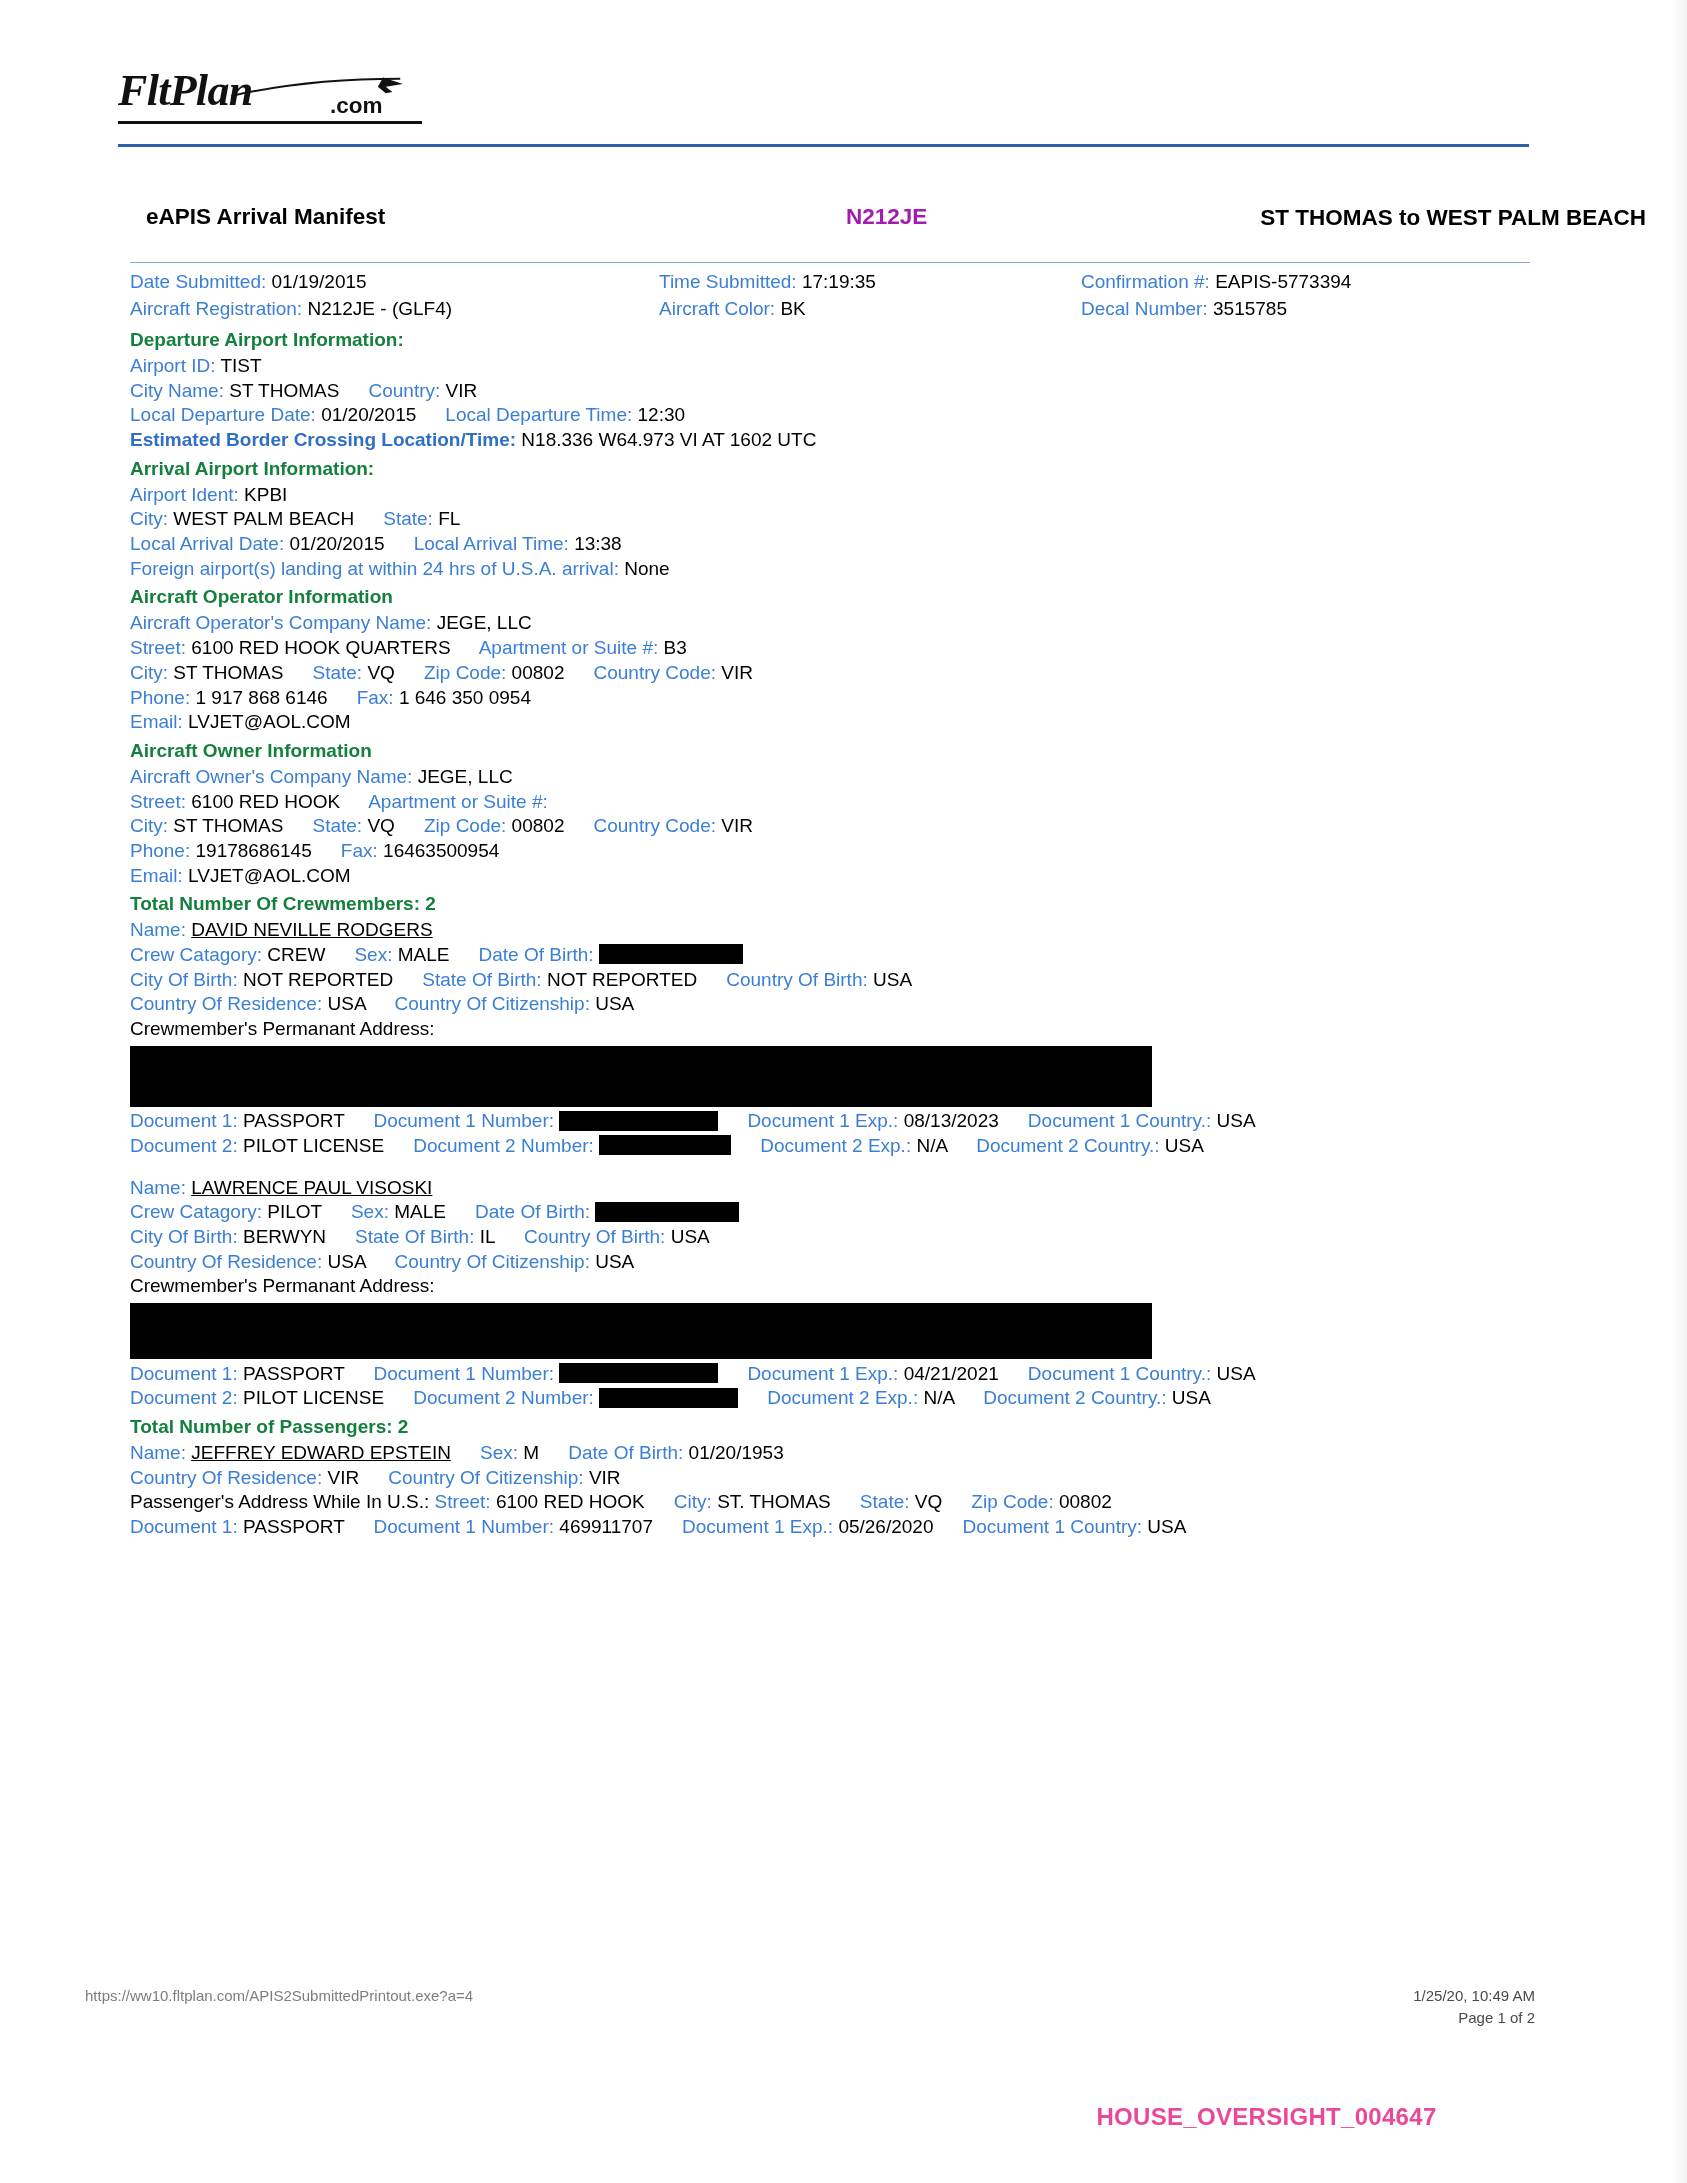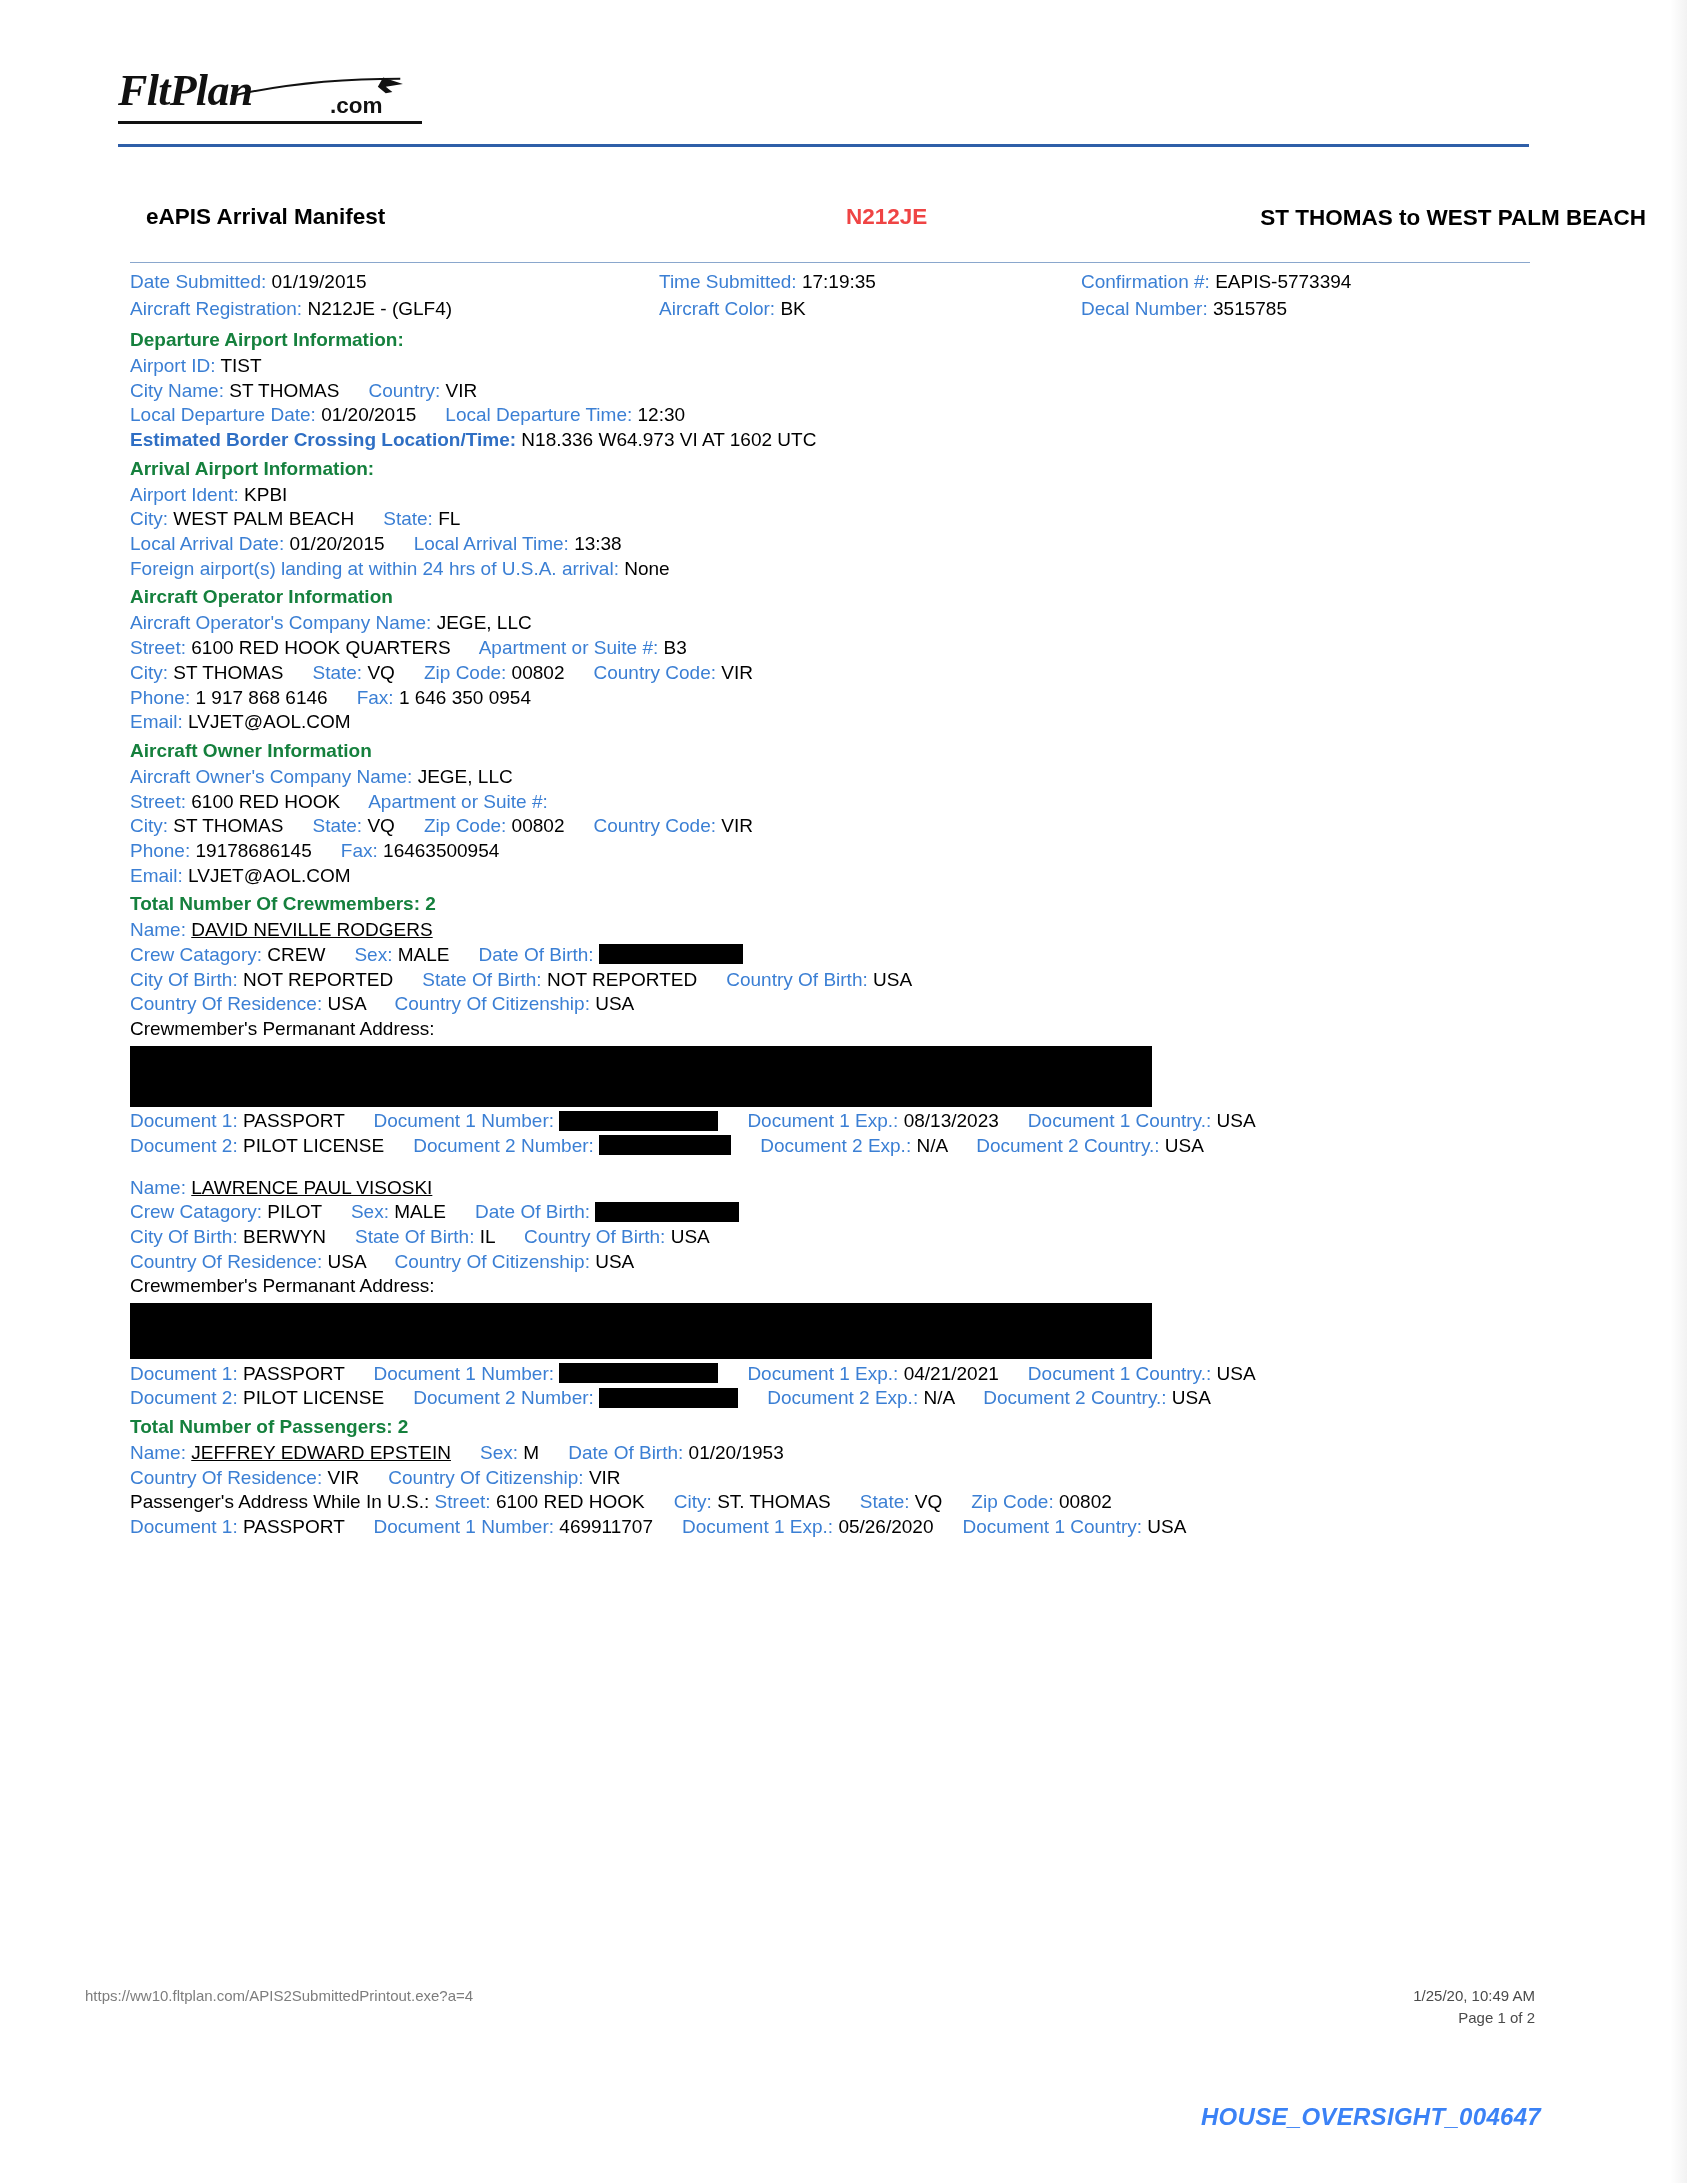--- a/index.html
+++ b/index.html
@@ -87,21 +87,21 @@
     font-size: 22.5px;
     font-weight: bold;
     color: #000;
   }
   .title-center {
     position: absolute;
     left: 728px;
     top: 5.3px;
     font-size: 22.5px;
     font-weight: bold;
-    color: #ef4444;
+    color: #a21caf;
   }
   .title-right {
     position: absolute;
     left: 946px;
     top: 5.3px;
     width: 582px;
     text-align: right;
     font-size: 22.5px;
     font-weight: bold;
     color: #000;
@@ -188,26 +188,25 @@
     text-align: right;
     font-size: 15px;
     color: #4a4a4a;
     line-height: 1.45;
   }
   .bates {
     position: absolute;
     left: 992px;
     top: 2103px;
     width: 549px;
-    text-align: right;
+    text-align: center;
     font-size: 24px;
     font-weight: bold;
-    color: #3b82f6;
+    color: #ec4899;
     letter-spacing: 0.3px;
-    font-style: italic;
   }
   .edge-shade {
     position: absolute;
     right: 0;
     top: 0;
     width: 17px;
     height: 2183px;
     background: linear-gradient(to right, rgba(0,0,0,0.00), rgba(0,0,0,0.05));
   }
 </style>

